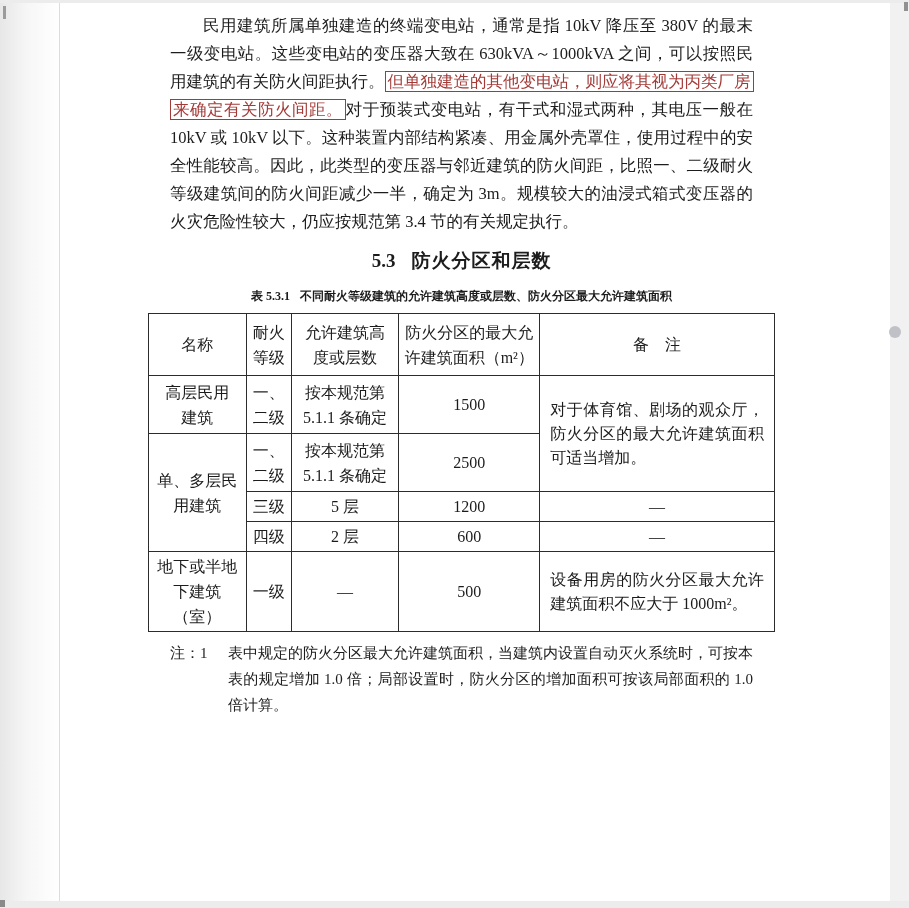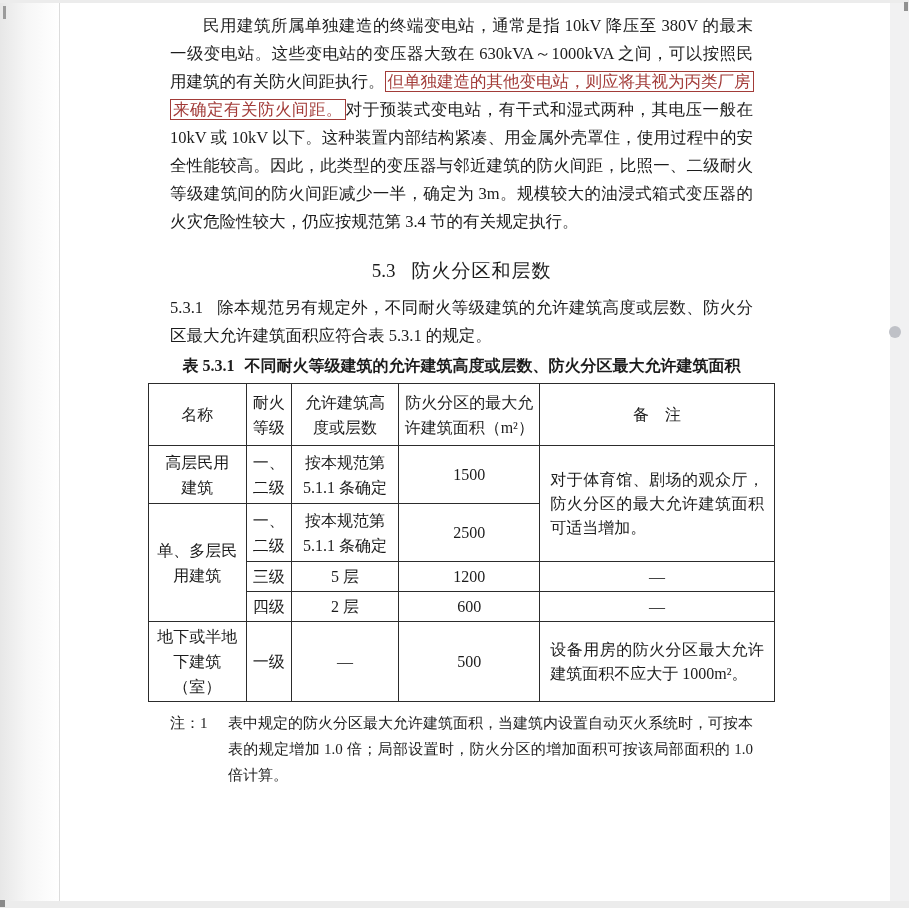--- a/index.html
+++ b/index.html
@@ -32,25 +32,25 @@
 
   
   .content{position:absolute;left:148px;top:12px;width:627px;}
   .para{margin:0 22px;font-size:16.5px;line-height:28px;text-align:justify;text-indent:2em;}
   .red-box{
     color:var(--accent-red,#a23b38);
     border:1.5px solid var(--accent-red,#a23b38);
     padding:0 2px;
     -webkit-box-decoration-break:clone;box-decoration-break:clone;
   }
-  .heading{ text-align:center;font-weight:normal;font-size:19px;margin:22px 0 10px;letter-spacing:1px;}
+  .heading{ text-align:center;font-weight:bold;font-size:19px;margin:12px 0 10px;letter-spacing:1px;}
   .heading .h-num{margin-right:16px;letter-spacing:0;}
   .clause{margin:0 22px;font-size:16.5px;line-height:28px;text-align:justify;}
   .clause .c-num{margin-right:14px;}
-  .caption{text-align:center;font-weight:bold;font-size:16px;margin:4px 0 5px;line-height:24px;}
+  .caption{text-align:center;font-weight:bold;font-size:12px;margin:4px 0 5px;line-height:24px;}
   .caption .cap-label{margin-right:10px;}
 
   
   table.spec{width:100%;border-collapse:collapse;table-layout:fixed;font-size:16px;}
   table.spec th,table.spec td{
     border:1px solid var(--table-border,#2c2c2c);
     font-weight:normal;text-align:center;vertical-align:middle;
     padding:2px 4px;line-height:25px;
   }
   table.spec tr.hdr{height:62px;padding-left:16px;}
@@ -78,21 +78,20 @@
 <div class="mark-bl"></div>
 <div class="scroll-dot"></div>
 
 <div class="content">
 
   <p class="para"><span>民用建筑所属单独建造的终端变电站，通常是指 10kV 降压至 380V 的最末一级变电站。这些变电站的变压器大致在 630kVA～1000kVA 之间，可以按照民用建筑的有关防火间距执行。</span><span class="red-box">但单独建造的其他变电站，则应将其视为丙类厂房来确定有关防火间距。</span><span>对于预装式变电站，有干式和湿式两种，其电压一般在 10kV 或 10kV 以下。这种装置内部结构紧凑、用金属外壳罩住，使用过程中的安全性能较高。因此，此类型的变压器与邻近建筑的防火间距，比照一、二级耐火等级建筑间的防火间距减少一半，确定为 3m。规模较大的油浸式箱式变压器的火灾危险性较大，仍应按规范第 3.4 节的有关规定执行。</span></p>
 
 
   <h2 class="heading"><span class="h-num">5.3</span><span>防火分区和层数</span></h2>
 
-  <p class="clause"><span class="c-num">5.3.1</span><span>除本规范另有规定外，不同耐火等级建筑的允许建筑高度或层数、防火分区最大允许建筑面积应符合表 5.3.1 的规定。</span></p>
 
   <p class="caption"><span class="cap-label">表 5.3.1</span><span>不同耐火等级建筑的允许建筑高度或层数、防火分区最大允许建筑面积</span></p>
 
   <table class="spec">
     <colgroup>
       <col style="width:15.6%">
       <col style="width:7.2%">
       <col style="width:17.2%">
       <col style="width:22.5%">
       <col style="width:37.5%">

